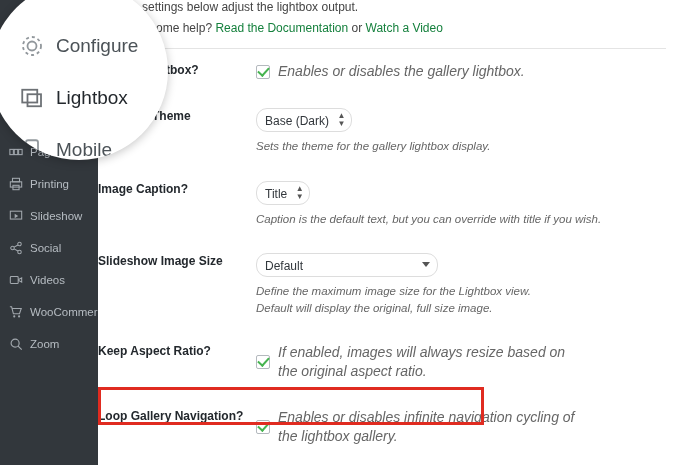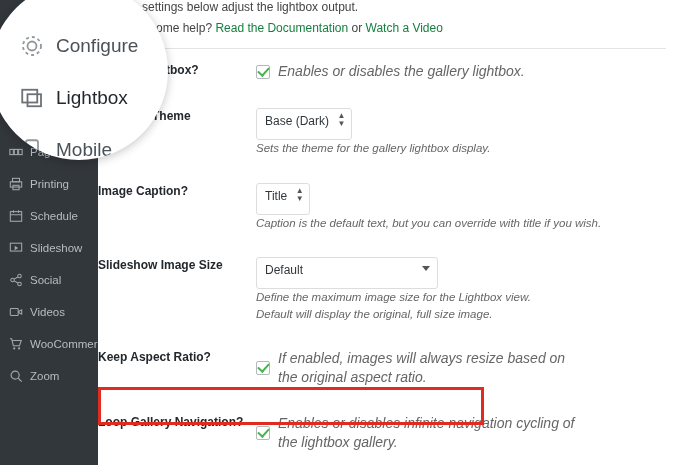--- a/index.html
+++ b/index.html
@@ -48,21 +48,21 @@
     vertical-align:top;padding:13px 10px 13px 0;
     font-size:12px;
   }
   td.lbl{
     width:148px;padding-left:12px;color:#23282d;font-weight:bold;
     font-size:12px;line-height:1.35;
   }
   td.fld{padding-left:10px;}
   .desc{
     color:#666;font-size:11.5px;font-style:italic;
-    line-height:1.45;
+    margin-top:6px;line-height:1.45;
   }
   .inline-desc{
     color:#666;font-size:14px;font-style:italic;display:inline-block;
     vertical-align:middle;max-width:300px;line-height:1.4;
   }
 
   
   .cb{
     width:14px;height:14px;border:1px solid #b4b9be;border-radius:2px;
     background:#fff;display:inline-block;vertical-align:middle;
@@ -70,22 +70,22 @@
   }
   .cb.checked{background:#fff;border-color:#b4b9be;}
   .cb.checked:after{
     content:"";position:absolute;left:3px;top:-1px;
     width:5px;height:9px;border:solid #46b450;border-width:0 2px 2px 0;
     transform:rotate(42deg);
   }
 
   
   .sel{
-    display:inline-block;border:1px solid #ddd;border-radius:3px;
-    background:#fff;height:32px;line-height:24px;
+    display:inline-block;border:1px solid #ddd;border-radius:11px;
+    background:#fff;height:24px;line-height:24px;
     font-size:12px;color:#32373c;padding:0 22px 0 8px;
     position:relative;box-sizing:border-box;
   }
   .sel:after{
     content:"";position:absolute;right:7px;top:8px;
     width:0;height:0;border-left:4px solid transparent;
     border-right:4px solid transparent;border-top:5px solid #555;
   }
   .sel.split:after{display:none;}
   .sel .arrows{
@@ -169,29 +169,20 @@
     </div>
     <div class="side-item">
       <span class="ic">
         <svg viewBox="0 0 16 16" width="14" height="14">
             <rect x="4" y="1.5" width="8" height="4" fill="none" stroke="#b6bcc2" stroke-width="1.2"></rect>
             <rect x="1.5" y="5.5" width="13" height="6" fill="none" stroke="#b6bcc2" stroke-width="1.2"></rect>
             <rect x="4.5" y="9.5" width="7" height="5" fill="none" stroke="#b6bcc2" stroke-width="1.2"></rect>
           </svg>
       </span>
       <span>Printing</span>
-    </div>
-    <div class="side-item">
-      <span class="ic">
-        <svg viewBox="0 0 16 16" width="14" height="14">
-            <rect x="1.5" y="3" width="13" height="11" fill="none" stroke="#b6bcc2" stroke-width="1.2"></rect>
-            <path d="M1.5 6.5h13M5 1.5v3M11 1.5v3" stroke="#b6bcc2" stroke-width="1.2" fill="none"></path>
-          </svg>
-      </span>
-      <span>Schedule</span>
     </div>
     <div class="side-item">
       <span class="ic">
         <svg viewBox="0 0 16 16" width="14" height="14">
             <rect x="1.5" y="2.5" width="13" height="9" fill="none" stroke="#b6bcc2" stroke-width="1.2"></rect>
             <path d="M6.5 5.5l4 2.5-4 2.5z" fill="#b6bcc2"></path>
           </svg>
       </span>
       <span>Slideshow</span>
     </div>

